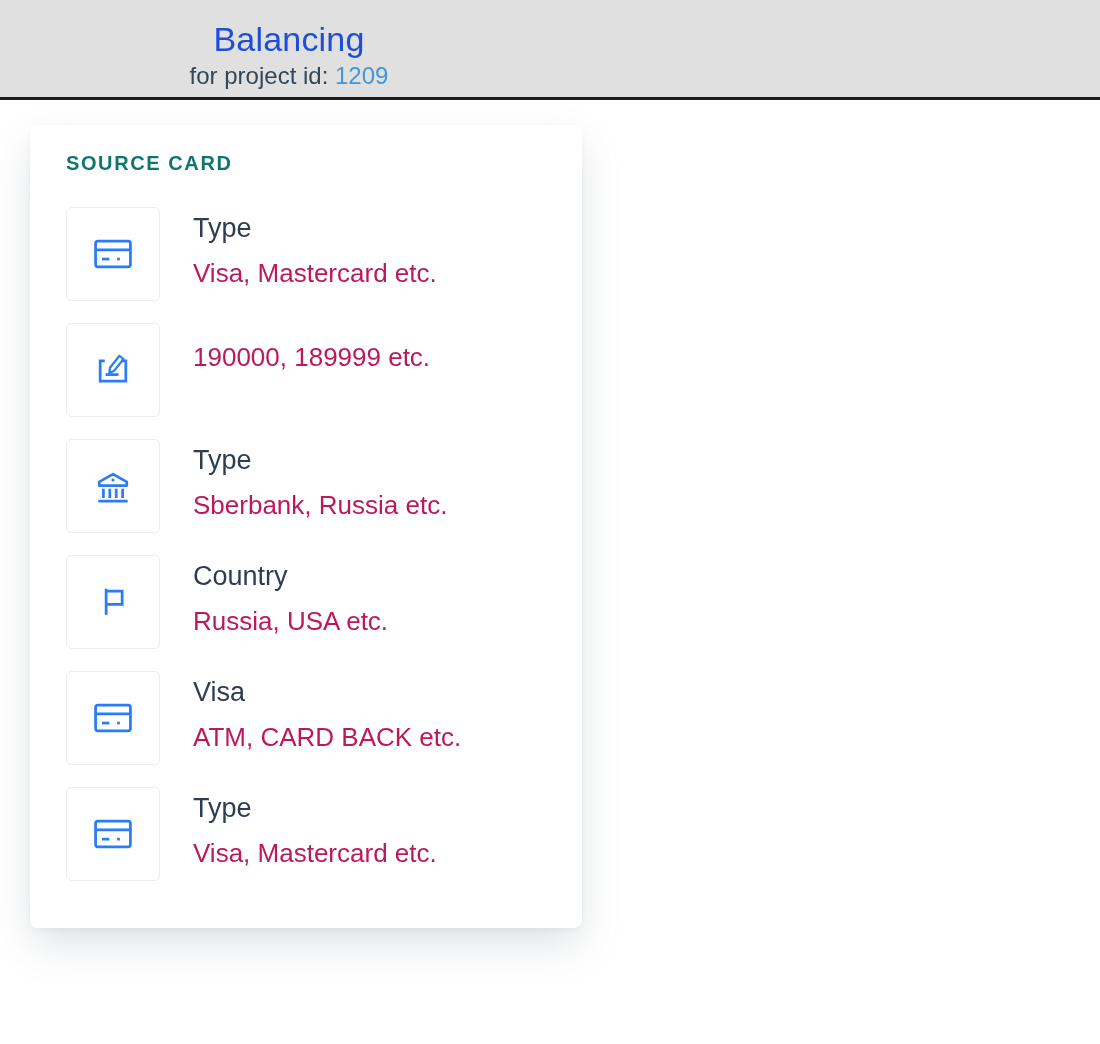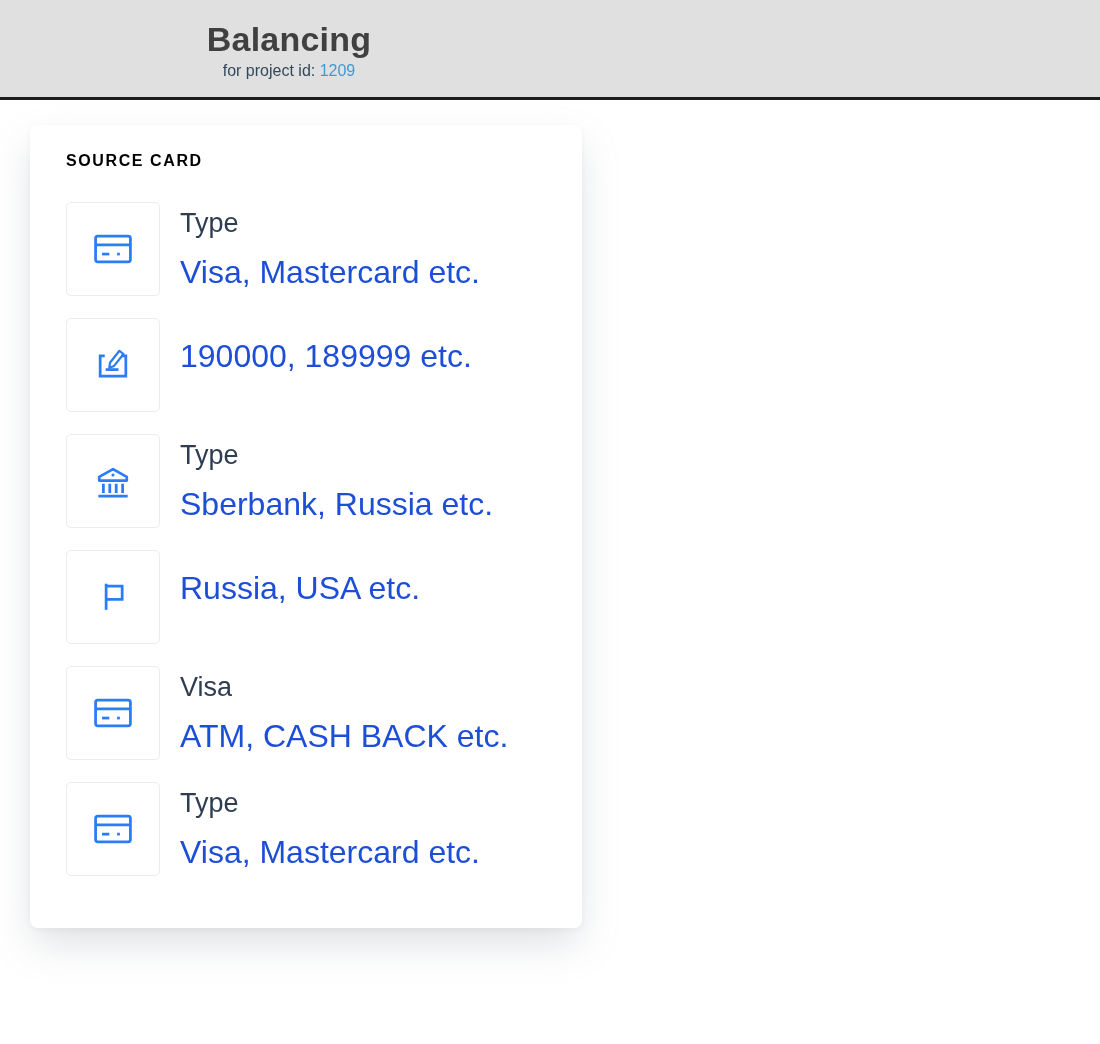--- a/index.html
+++ b/index.html
@@ -25,27 +25,27 @@
     box-sizing: border-box;
   }
   .app-header-inner {
     width: 578px;
     text-align: center;
     padding-top: 20px;
   }
   .app-title {
     margin: 0;
     font-size: 34px;
-    font-weight: 700;
-    color: #404040;
+    font-weight: 400;
+    color: #1d4ed8;
     letter-spacing: 0.2px;
   }
   .app-subtitle {
     margin-top: 3px;
-    font-size: 16px;
+    font-size: 24px;
     color: #33475b;
   }
   .project-id-link {
     color: #4398d0;
     text-decoration: none;
     cursor: pointer;
   }
 
   
   .panel {
@@ -56,24 +56,24 @@
     height: 803px;
     box-sizing: border-box;
     background: #ffffff;
     border-radius: 8px;
     padding: 27px 20px 0 36px;
     overflow: hidden;
     box-shadow: 0 2px 6px rgba(0,0,0,0.04),
                 0 18px 40px -4px rgba(130,140,150,0.28);
   }
   .section-heading {
-    font-size: 16px;
+    font-size: 20px;
     font-weight: 700;
     letter-spacing: 1.6px;
-    color: #000000;
+    color: #0f766e;
     margin: 0 0 32px 0;
   }
   .section-heading + .item { margin-top: 0; }
   .item + .section-heading { margin-top: 42px; }
 
   .item {
     display: flex;
     align-items: flex-start;
     margin-bottom: 22px;
     cursor: pointer;
@@ -89,33 +89,33 @@
     align-items: center;
     justify-content: center;
     flex: none;
   }
   .icon-box svg {
     width: 44px;
     height: 44px;
     display: block;
   }
   .item-text {
-    margin-left: 20px;
+    margin-left: 33px;
     padding-top: 5px;
   }
   .item-title {
     font-size: 27px;
     line-height: 1.2;
     color: #2e3d52;
   }
   .item-subtitle {
     margin-top: 14px;
-    font-size: 32px;
+    font-size: 26px;
     line-height: 1.2;
-    color: #1d4ed8;
+    color: #be185d;
   }
 </style>
 </head>
 <body>
 
 <div class="viewport">
 
   <div class="app-header">
     <div class="app-header-inner">
       <h1 class="app-title">Balancing</h1>
@@ -169,35 +169,36 @@
         </div>
       </div>
       <div class="item">
         <div class="icon-box">
           <svg viewBox="0 0 48 48" fill="none" stroke="#2b7cf7" stroke-width="3">
     <path d="M16.5 9.5 V38"></path>
     <path d="M16.5 12 H34 V26.5 H16.5"></path>
   </svg>
         </div>
         <div class="item-text">
+          <div class="item-title">Country</div>
           <div class="item-subtitle">Russia, USA etc.</div>
         </div>
       </div>
       <div class="item">
         <div class="icon-box">
           <svg viewBox="0 0 48 48" fill="none" stroke="#2b7cf7" stroke-width="3">
     <rect x="5" y="10" width="38" height="28" rx="2.5"></rect>
     <path d="M5 19.5 H43"></path>
     <path d="M12 29.5 H20"></path>
     <path d="M28.5 29.5 H31.5"></path>
   </svg>
         </div>
         <div class="item-text">
           <div class="item-title">Visa</div>
-          <div class="item-subtitle">ATM, CASH BACK etc.</div>
+          <div class="item-subtitle">ATM, CARD BACK etc.</div>
         </div>
       </div>
       <div class="item">
         <div class="icon-box">
           <svg viewBox="0 0 48 48" fill="none" stroke="#2b7cf7" stroke-width="3">
     <rect x="5" y="10" width="38" height="28" rx="2.5"></rect>
     <path d="M5 19.5 H43"></path>
     <path d="M12 29.5 H20"></path>
     <path d="M28.5 29.5 H31.5"></path>
   </svg>

